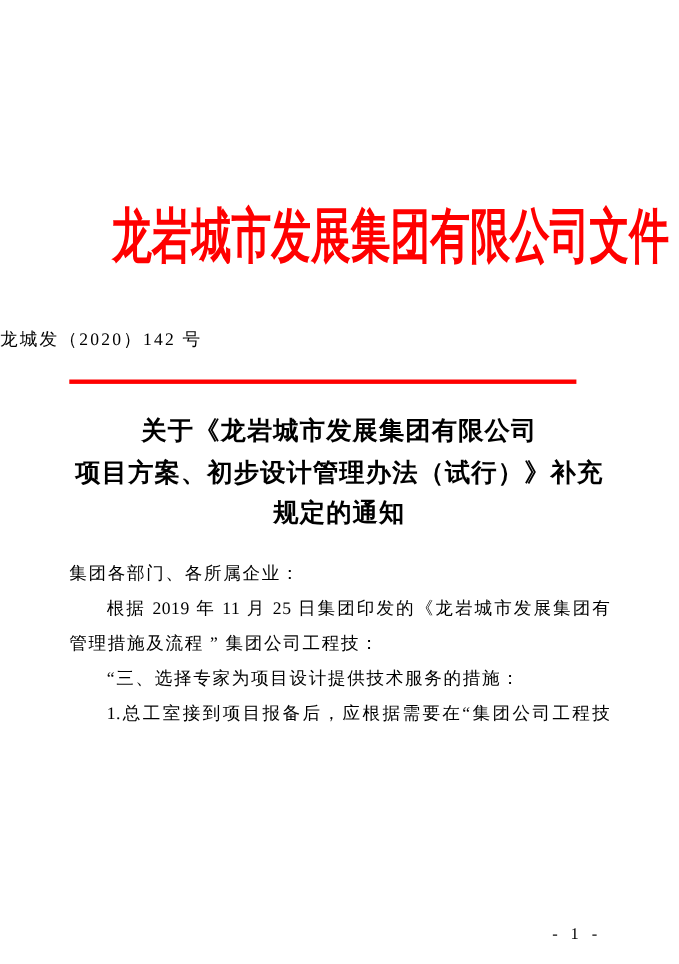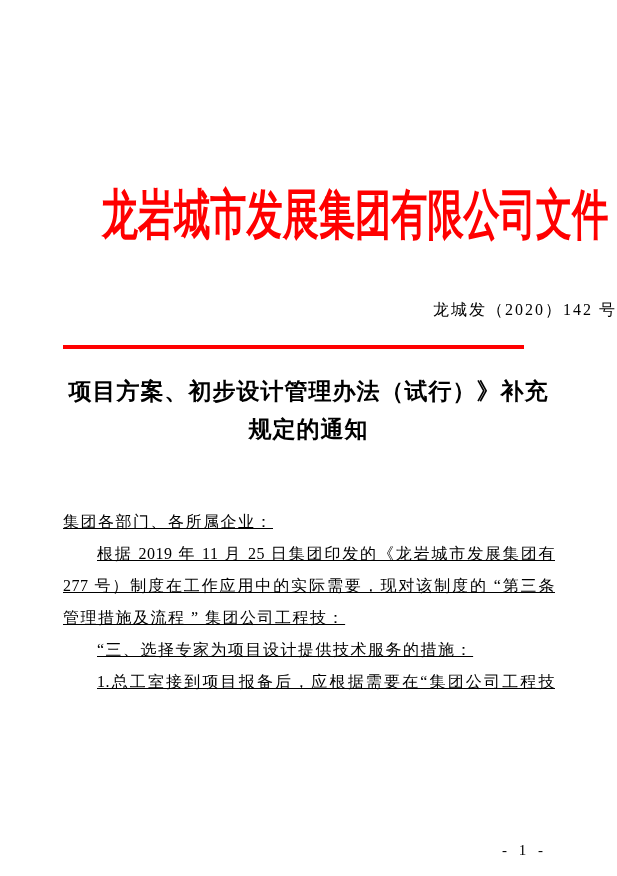--- a/index.html
+++ b/index.html
@@ -24,21 +24,21 @@
     line-height: 66px;
     white-space: nowrap;
     transform: scaleX(0.67);
     transform-origin: 50% 50%;
     letter-spacing: 0px;
   }
   .doc-number {
     position: absolute;
     left: 0; right: 0;
     top: 257px;
-    text-align: right;
+    text-align: left;
     font-size: 16px;
     line-height: 22px;
     letter-spacing: 2px;
   }
   .red-divider {
     position: absolute;
     left: 63px;
     top: 303px;
     width: 461px;
     height: 4px;
@@ -60,21 +60,20 @@
     width: 492px;
     top: 464px;
     font-size: 16px;
     line-height: 32px;
   }
   .body-line {
     height: 32px;
     overflow: hidden;
     letter-spacing: 1.5px;
     text-align: left;
-    text-decoration: underline;
   }
   .body-line.fill {
     text-align: justify;
     text-align-last: justify;
     letter-spacing: 0.5px;
   }
   .body-line.indent { text-indent: 34px; }
   .page-number {
     position: absolute;
     top: 800px;
@@ -89,28 +88,28 @@
 
 <div class="page">
 
   <div class="company-header">龙岩城市发展集团有限公司文件</div>
 
   <div class="doc-number">龙城发（2020）142 号</div>
 
   <div class="red-divider"></div>
 
   <div class="doc-title">
+    <div>关于《龙岩城市发展集团有限公司</div>
     <div>项目方案、初步设计管理办法（试行）》补充</div>
     <div>规定的通知</div>
   </div>
 
   <div class="body-text">
     <div class="body-line">集团各部门、各所属企业：</div>
     <div class="body-line indent fill">根据 2019 年 11 月 25 日集团印发的《龙岩城市发展集团有</div>
-    <div class="body-line fill">277 号）制度在工作应用中的实际需要，现对该制度的 “第三条</div>
     <div class="body-line">管理措施及流程 ” 集团公司工程技：</div>
     <div class="body-line indent">“三、选择专家为项目设计提供技术服务的措施：</div>
     <div class="body-line indent fill">1.总工室接到项目报备后，应根据需要在“集团公司工程技</div>
   </div>
 
   <div class="page-number">- 1 -</div>
 
 </div>
 
 </body></html>

